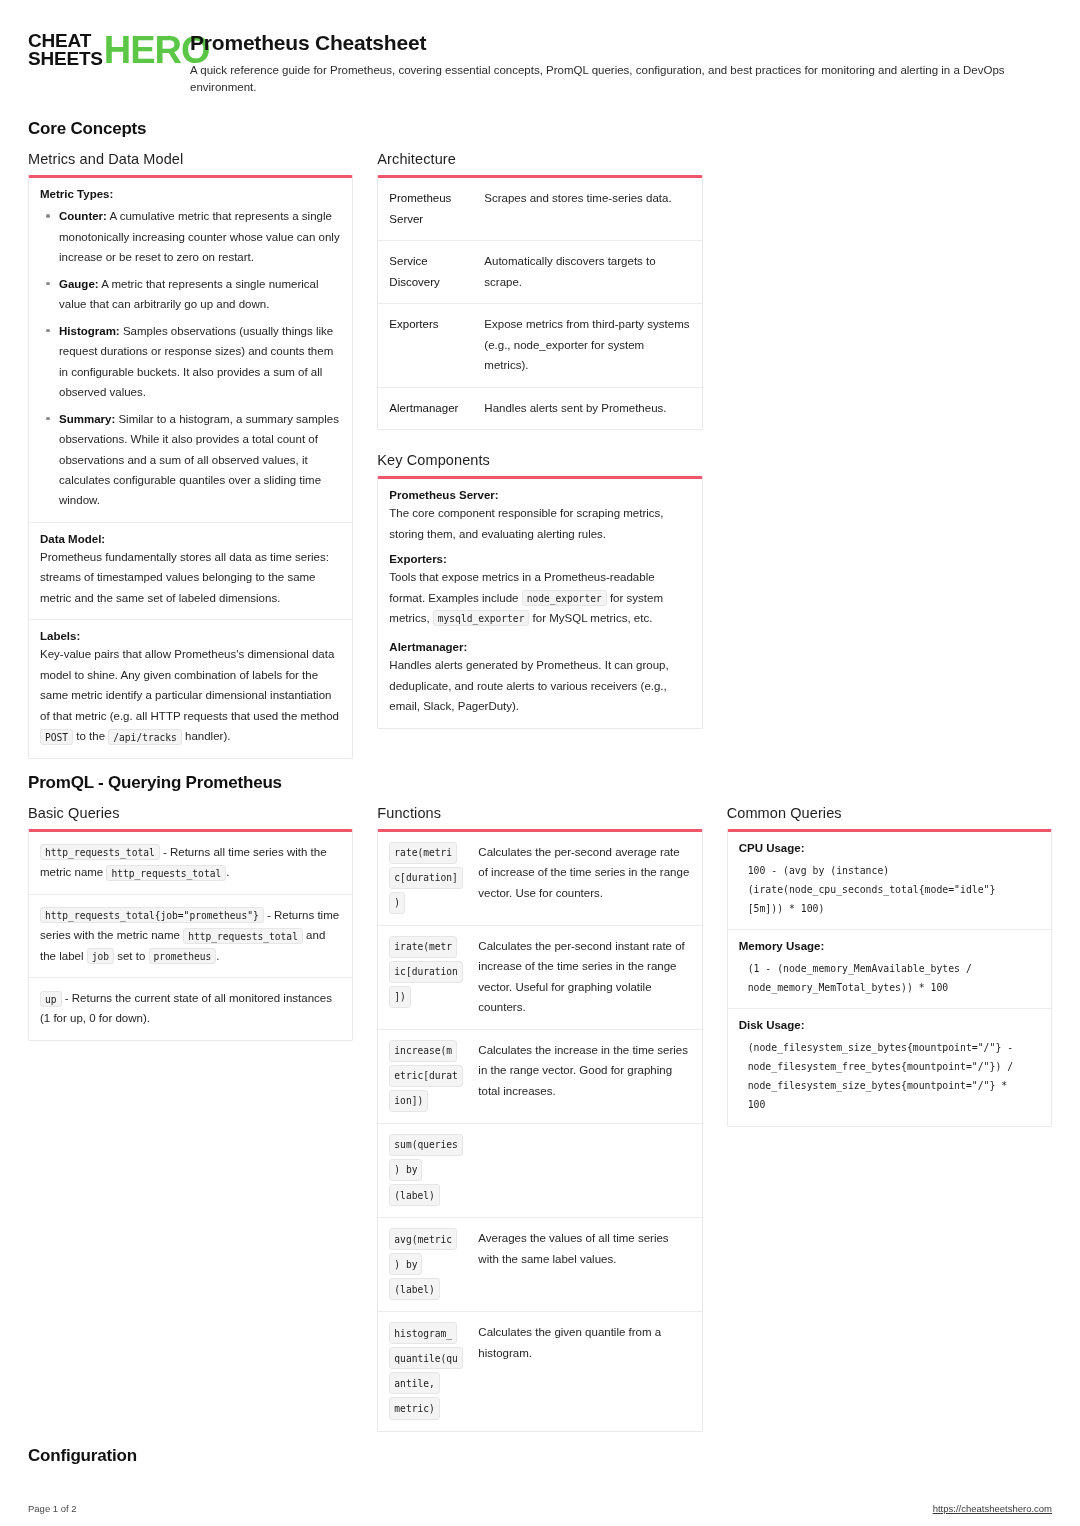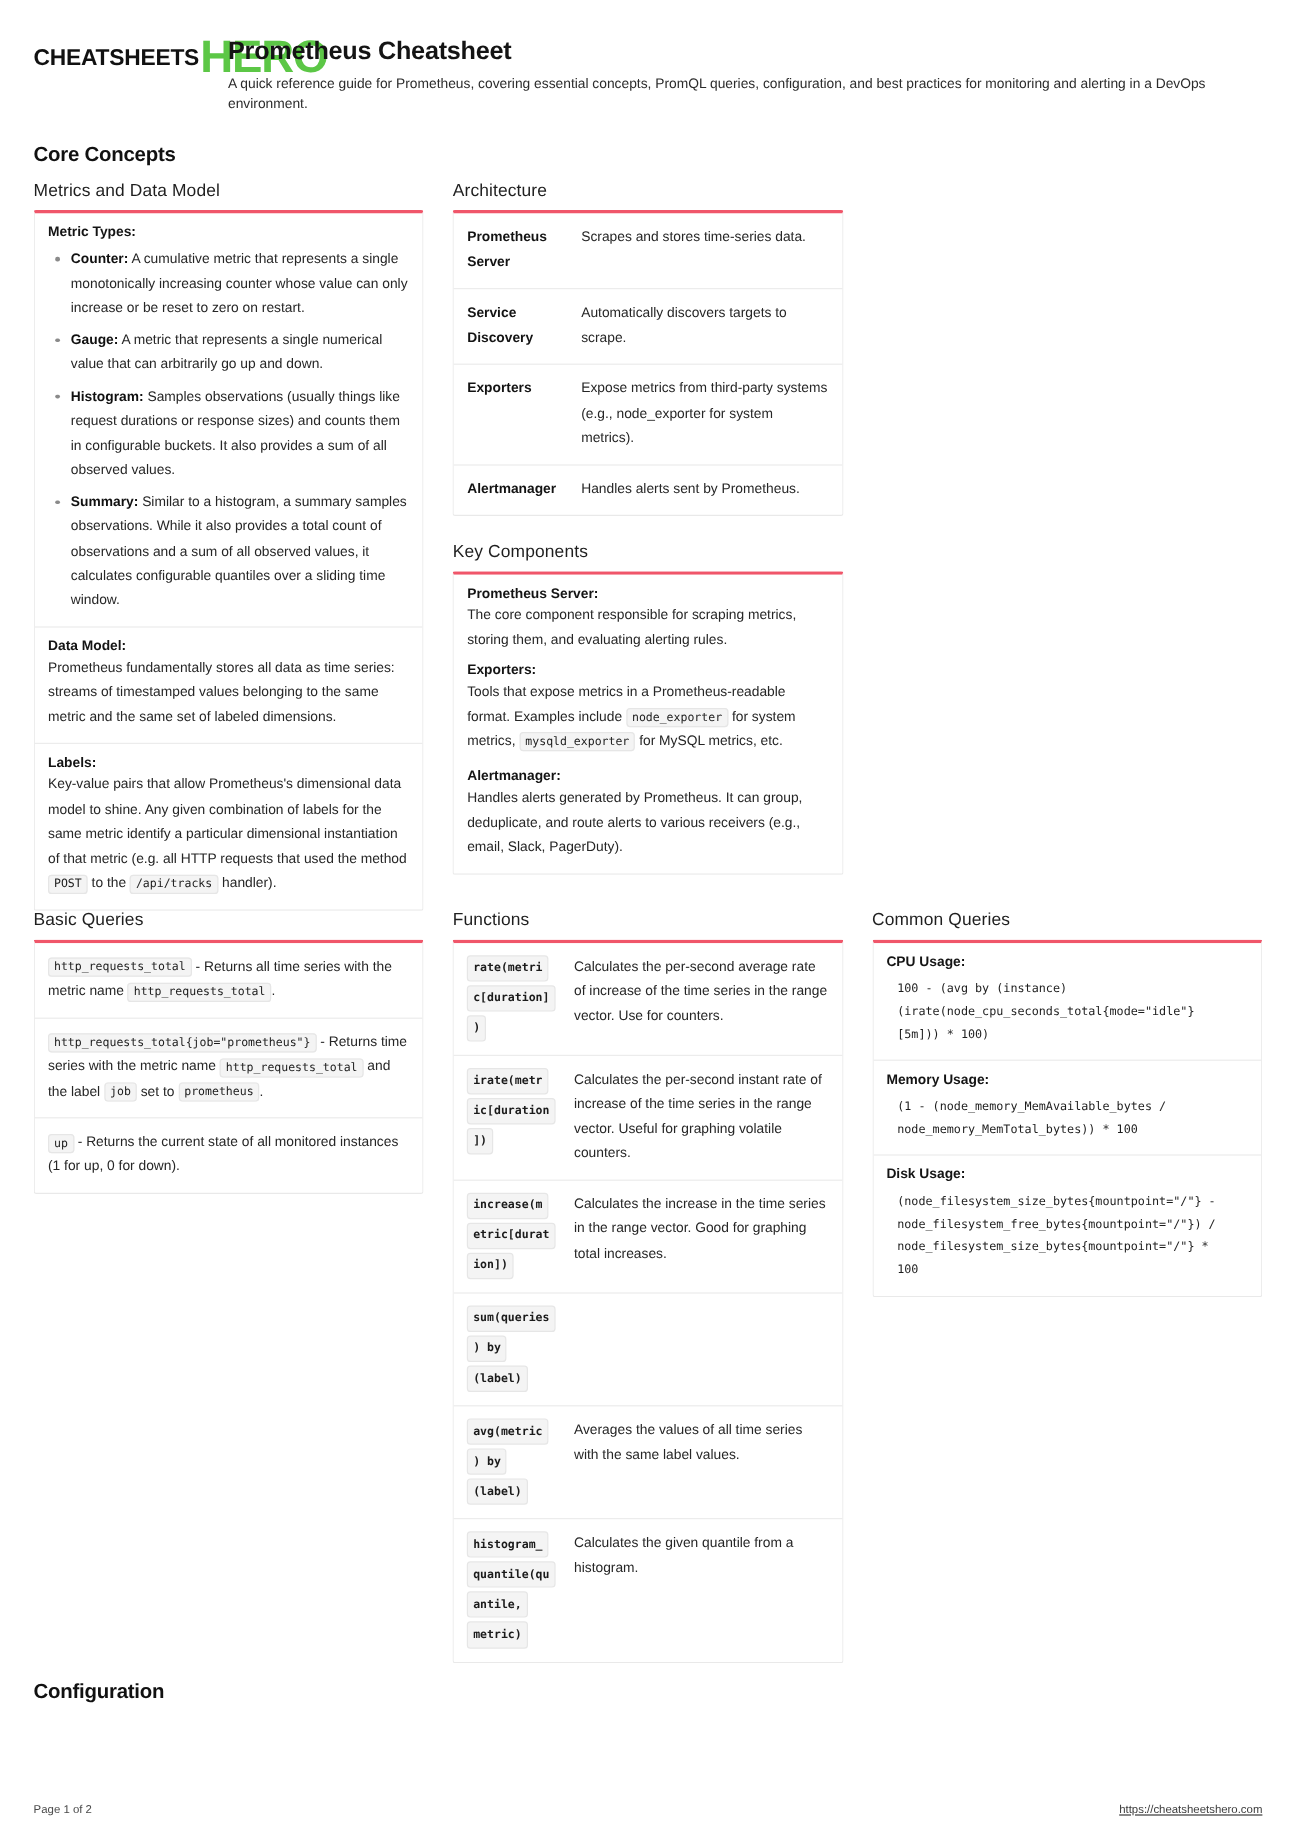--- a/index.html
+++ b/index.html
@@ -29,21 +29,21 @@
     gap: 22px;
     padding-top: 6px;
   }
   .logo {
     width: 140px;
     flex: 0 0 140px;
     padding-top: 2px;
   }
   .logo-row { display: flex; align-items: center; }
   .logo-words {
-    display: flex; flex-direction: row;
+    display: flex; flex-direction: column;
     line-height: 0.96;
   }
   .logo-w {
     font-weight: 800;
     font-size: 19px;
     letter-spacing: -0.2px;
     color: #111111;
   }
   .logo-hero {
     font-weight: 800;
@@ -165,21 +165,21 @@
   .trow {
     display: flex;
     border-bottom: 1px solid #ececec;
   }
   .trow:last-child { border-bottom: none; }
   .tk {
     flex: 0 0 104px;
     padding: 10px 8px 11px 11px;
     font-size: 11.5px;
     line-height: 1.78;
-    font-weight: 700;
+    font-weight: 400;
     color: #131313;
   }
   .tv {
     flex: 1;
     padding: 10px 11px 11px 2px;
     font-size: 11.5px;
     line-height: 1.78;
     color: #262626;
   }
 
@@ -318,20 +318,21 @@
 
           <p class="lead" style="margin-top:13px">Alertmanager:</p>
           <p class="para">Handles alerts generated by Prometheus. It can group, deduplicate, and route alerts to various receivers (e.g., email, Slack, PagerDuty).</p>
         </div>
       </div>
     </div>
 
     <div class="col"></div>
   </div>
 
+  <h2 class="section-title" id="promql-heading">PromQL - Querying Prometheus</h2>
 
   <div class="grid">
 
     <div class="col">
       <h3 class="card-title">Basic Queries</h3>
       <div class="card" style="border-top-color: rgb(240, 86, 106);">
         <div class="cell">
           <p class="para"><code class="chip">http_requests_total</code><span> - Returns all time series with the metric name </span><code class="chip">http_requests_total</code><span>.</span></p>
         </div>
         <div class="cell">

